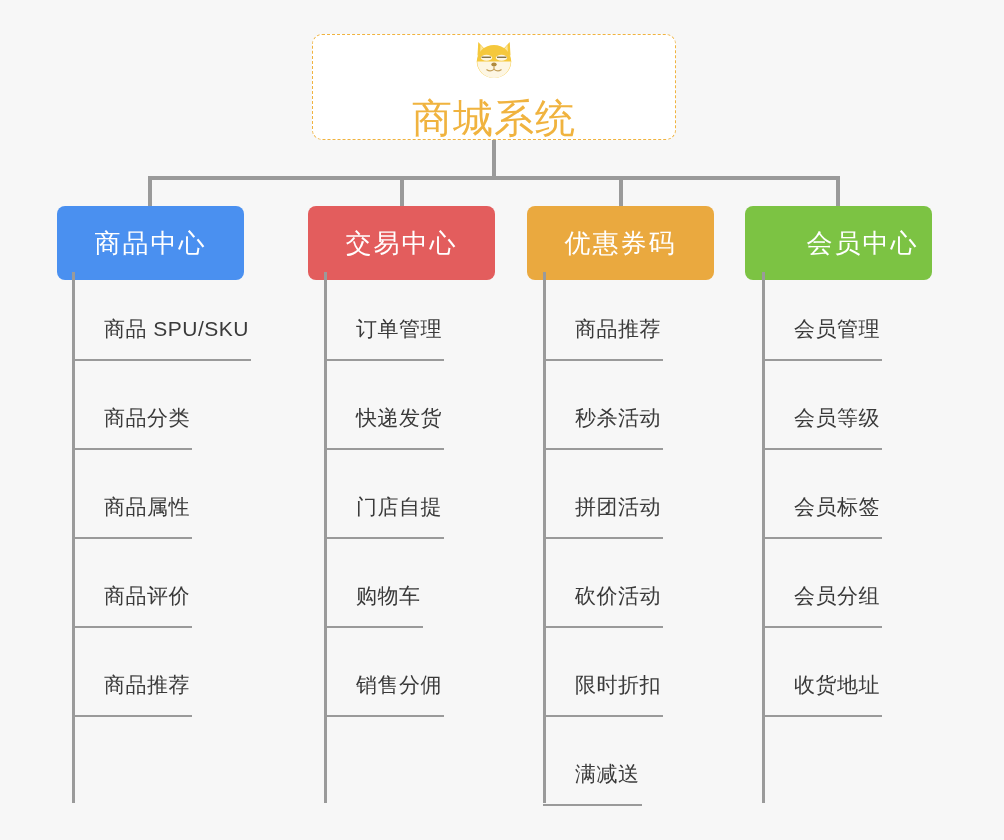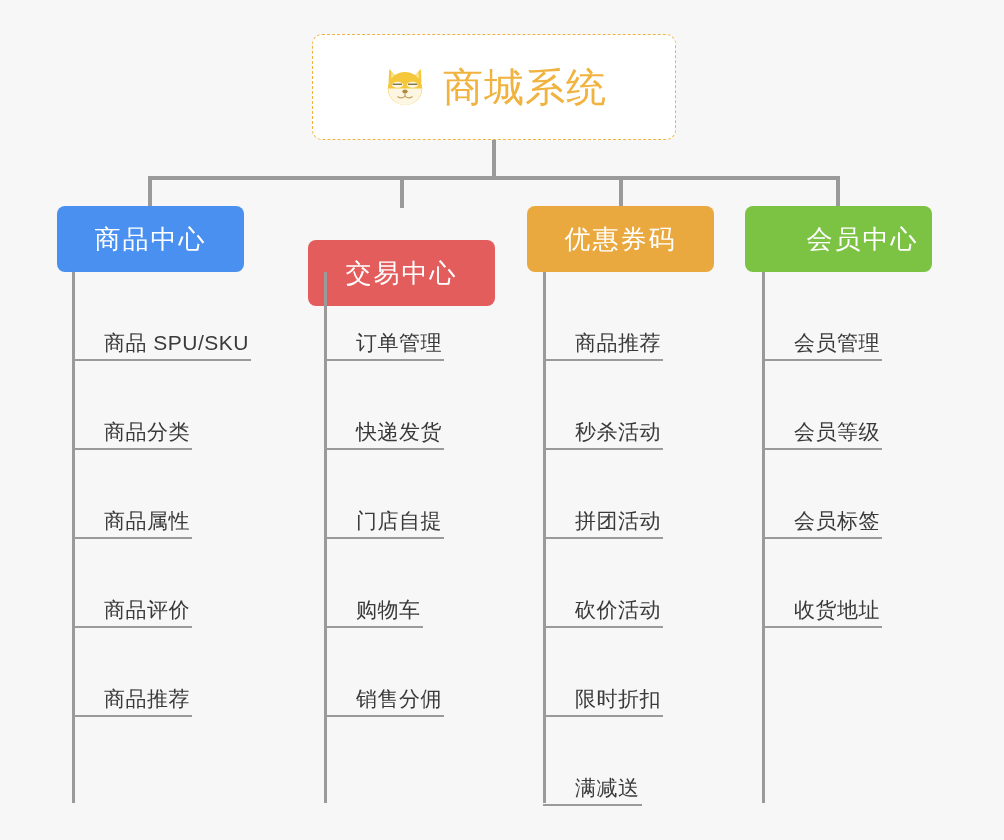--- a/index.html
+++ b/index.html
@@ -29,20 +29,21 @@
     width: 364px;
     height: 106px;
     box-sizing: border-box;
     background: #ffffff;
     border: 1px dashed #f0b33f;
     border-radius: 10px;
     display: flex;
     align-items: center;
     justify-content: center;
     gap: 14px;
+    flex-direction: column;
   }
   .root-icon {
     width: 48px;
     height: 48px;
     flex: 0 0 auto;
     display: block;
   }
   .root-title {
     font-size: 40px;
     line-height: 1;
@@ -57,21 +58,21 @@
     background: #9a9a9a;
   }
   .conn-v { width: 4px; }
   .conn-h { height: 4px; }
 
   
   .cat-box {
     position: absolute;
     top: 206px;
     width: 187px;
-    height: 66px;
+    height: 74px;
     box-sizing: border-box;
     border-radius: 8px;
     display: flex;
     align-items: center;
     justify-content: center;
   }
   .cat-label {
     font-size: 26px;
     line-height: 1;
     color: #ffffff;
@@ -104,21 +105,21 @@
     left: 0;
     bottom: 0;
     height: 2px;
     background: #9a9a9a;
   }
   .leaf-label {
     font-size: 21px;
     line-height: 1;
     color: #3a3a3a;
     white-space: nowrap;
-    padding-bottom: 8px;
+    padding-bottom: 22px;
     letter-spacing: 0.5px;
   }
 </style>
 </head>
 <body style="background: rgb(247, 247, 247);">
 
 <div id="mindmap">
 
   <div class="root-node" style="border-color: rgb(240, 179, 63); background: rgb(255, 255, 255);">
     <svg class="root-icon" viewBox="0 0 64 64">
@@ -143,21 +144,21 @@
   <div class="conn conn-v" style="left: 492px; top: 140px; height: 38px; background: rgb(154, 154, 154);"></div>
   <div class="conn conn-h" style="left: 148px; top: 176px; width: 692px; background: rgb(154, 154, 154);"></div>
   <div class="conn conn-v" style="left: 148px; top: 176px; height: 32px; background: rgb(154, 154, 154);"></div>
   <div class="conn conn-v" style="left: 400px; top: 176px; height: 32px; background: rgb(154, 154, 154);"></div>
   <div class="conn conn-v" style="left: 619px; top: 176px; height: 32px; background: rgb(154, 154, 154);"></div>
   <div class="conn conn-v" style="left: 836px; top: 176px; height: 32px; background: rgb(154, 154, 154);"></div>
 
   <div class="cat-box" style="left: 57px; background: rgb(74, 144, 240);">
     <span class="cat-label">商品中心</span>
   </div>
-  <div class="cat-box" style="left: 308px; background: rgb(227, 93, 93); margin-top: 34px;">
+  <div class="cat-box" style="left: 308px; background: rgb(227, 93, 93);">
     <span class="cat-label">交易中心</span>
   </div>
   <div class="cat-box" style="left: 527px; background: rgb(234, 169, 63);">
     <span class="cat-label">优惠券码</span>
   </div>
   <div class="cat-box" style="left: 745px; background: rgb(124, 195, 67); padding-left: 48px;">
     <span class="cat-label">会员中心</span>
   </div>
 
   <div class="leaf-col" style="left:72px;">
@@ -244,18 +245,22 @@
     </div>
     <div class="leaf-item">
       <span class="leaf-label">会员等级</span>
       <span class="leaf-underline" style="background: rgb(154, 154, 154); width: 120px;"></span>
     </div>
     <div class="leaf-item">
       <span class="leaf-label">会员标签</span>
       <span class="leaf-underline" style="background: rgb(154, 154, 154); width: 120px;"></span>
     </div>
     <div class="leaf-item">
+      <span class="leaf-label">会员分组</span>
+      <span class="leaf-underline" style="background: rgb(154, 154, 154); width: 120px;"></span>
+    </div>
+    <div class="leaf-item">
       <span class="leaf-label">收货地址</span>
       <span class="leaf-underline" style="background: rgb(154, 154, 154); width: 120px;"></span>
     </div>
   </div>
 
 </div>
 
 </body></html>

